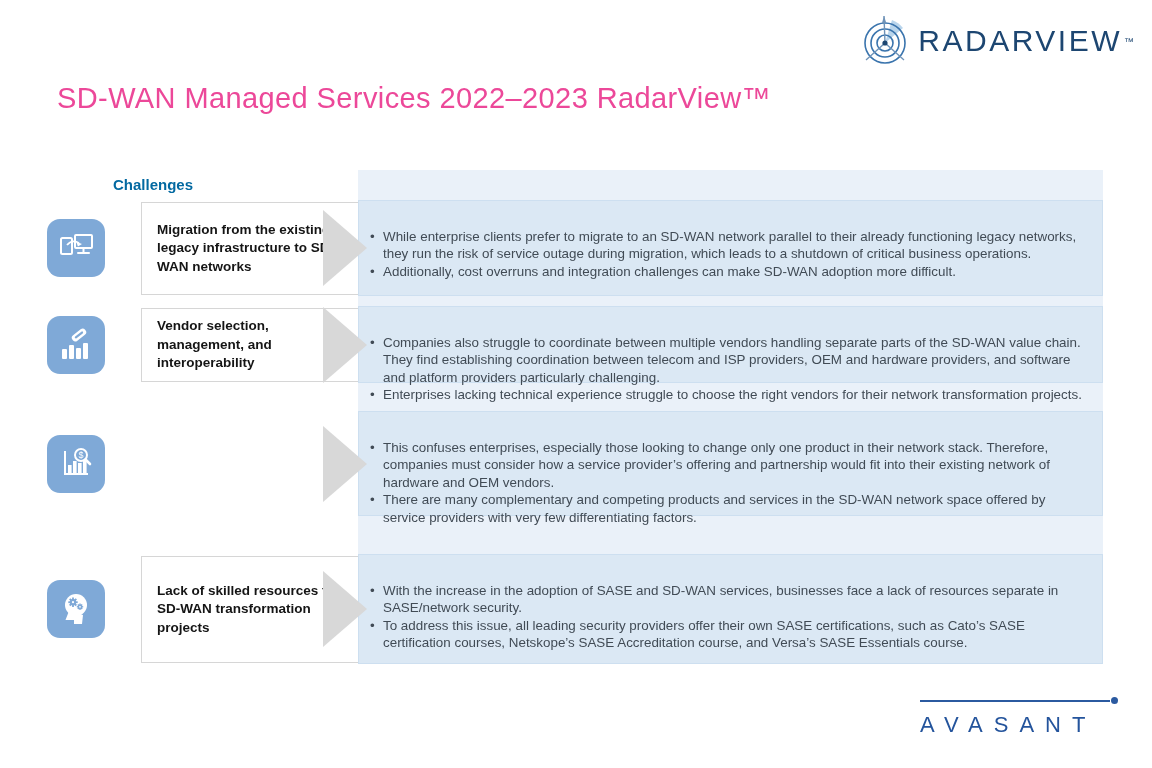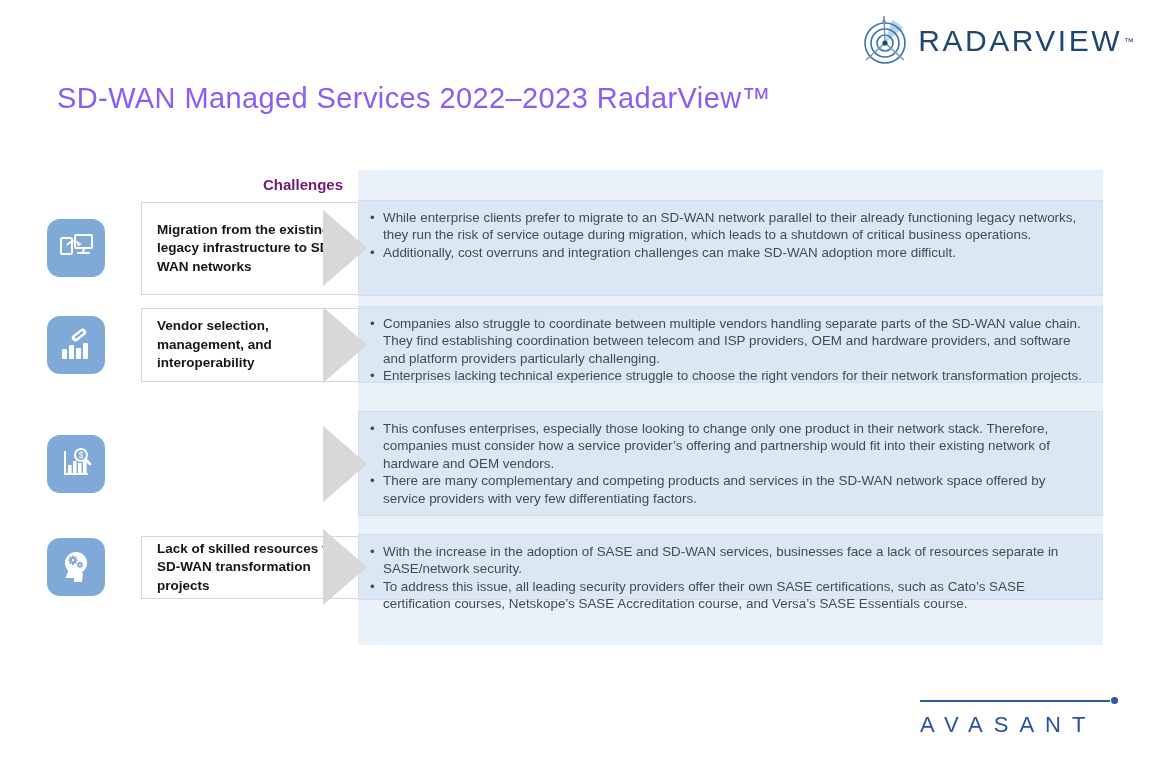--- a/index.html
+++ b/index.html
@@ -10,40 +10,40 @@
   }
 
   
   .rv-logo { position:absolute; top:14px; right:18px; display:flex; align-items:center; }
   .rv-text { font-size:30px; letter-spacing:2.5px; color:#1d4671; font-weight:500; margin-left:6px; }
   .rv-tm { font-size:10px; color:#1d4671; vertical-align:super; margin-left:2px; }
 
   
   .title {
     position:absolute; left:57px; top:82px;
-    font-size:29px; font-weight:400; color:#8b5cf6; letter-spacing:0.4px;
+    font-size:29px; font-weight:400; color:#ec4899; letter-spacing:0.4px;
   }
 
   
   .desc-band {
     position:absolute; left:358px; top:170px; width:745px; height:475px;
     background:#eaf1f9;
   }
   .col-header {
-    position:absolute; top:176px; font-size:15px; font-weight:bold; color:#701a75;
-    text-align:right;
+    position:absolute; top:176px; font-size:15px; font-weight:bold; color:#0369a1;
+    text-align:left;
   }
   .col-header.challenges { left:113px; width:230px; }
   .col-header.description { left:358px; width:745px; }
 
   .row { position:absolute; left:0; width:1152px; }
   .r0 { top:200px; height:96px; }
   .r1 { top:306px; height:77px; }
   .r2 { top:411px; height:105px; }
-  .r3 { top:534px; height:66px;text-decoration:underline; }
+  .r3 { top:554px; height:110px;text-decoration:underline; }
 
   .icon-tile {
     position:absolute; left:47px; top:50%; transform:translateY(-50%);
     width:58px; height:58px; border-radius:13px; background:#7fa9d7;
     display:flex; align-items:center; justify-content:center;
   }
 
   .challenge-box {
     position:absolute; left:113px; top:2px; bottom:1px; width:243px;
     background:#ffffff; border:1px solid #d6d6d6;
@@ -56,21 +56,21 @@
     width:0; height:0;
     border-top:38px solid transparent; border-bottom:38px solid transparent;
     border-left:44px solid #d8d8d8; z-index:2;
   }
 
   .desc-box {
     position:absolute; left:358px; top:0; bottom:0; width:745px;
     background:#dbe8f4; border:1px solid #cddff0;
     padding:8px 12px 6px 10px;
   }
-  .desc-box ul { list-style:none; }
+  .desc-box ul { list-style:none;margin-top:19px; }
   .desc-box li {
     position:relative; padding-left:14px;
     font-size:13.4px; line-height:1.3; color:#414b55;
   }
   .desc-box li::before { content:"•"; position:absolute; left:1px; top:0; color:#414b55; }
 
   
   .avasant { position:absolute; left:920px; top:700px; width:200px; }
   .av-line { position:relative; height:2px; background:#2b5aa0; width:190px; }
   .av-dot { position:absolute; right:-8px; top:-3px; width:7px; height:7px; border-radius:50%; background:#2b5aa0; }

